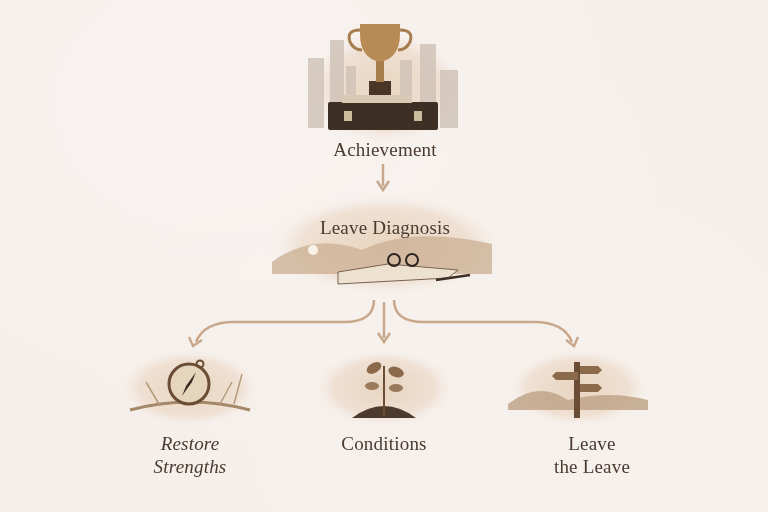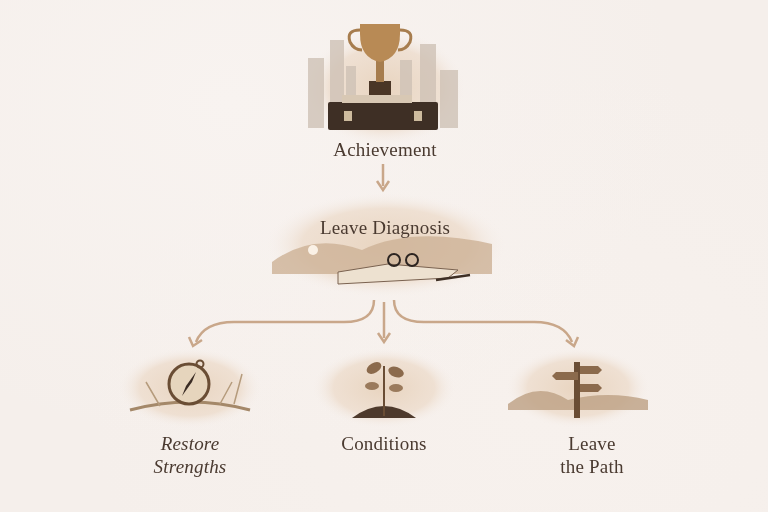--- a/index.html
+++ b/index.html
@@ -107,14 +107,14 @@
 
 <div class="label" style="left:120px;top:432px;width:140px;font-style:italic;">
   <div>Restore</div>
   <div>Strengths</div>
 </div>
 <div class="label" style="left:314px;top:432px;width:140px;">
   <div>Conditions</div>
 </div>
 <div class="label" style="left:522px;top:432px;width:140px;">
   <div>Leave</div>
-  <div>the Path</div>
+  <div>the Leave</div>
 </div>
 
 </body></html>

